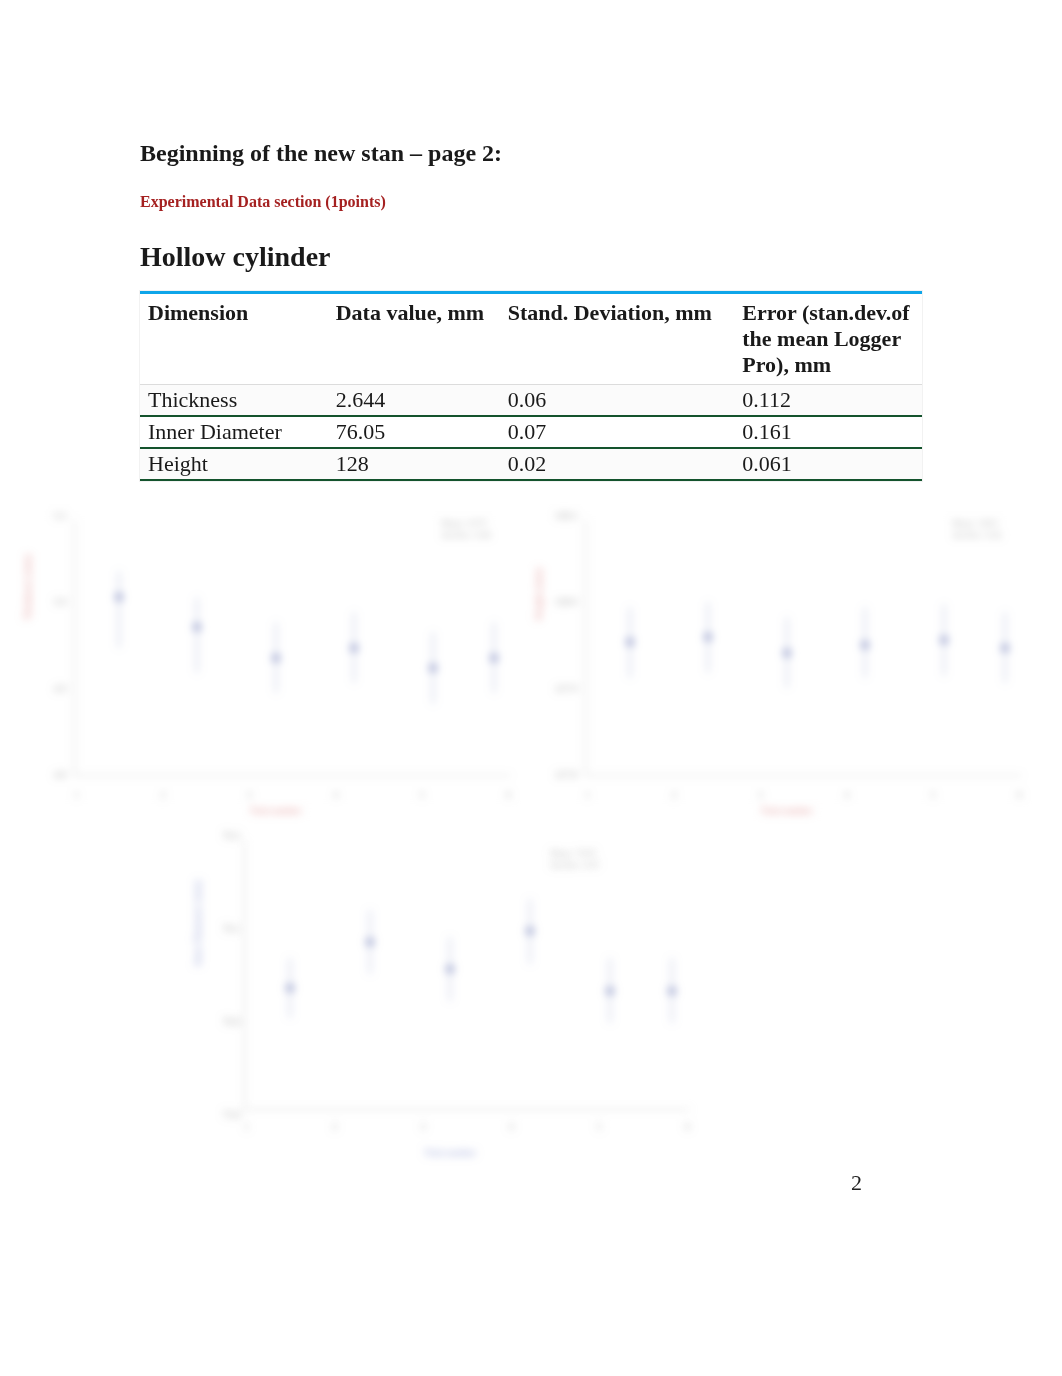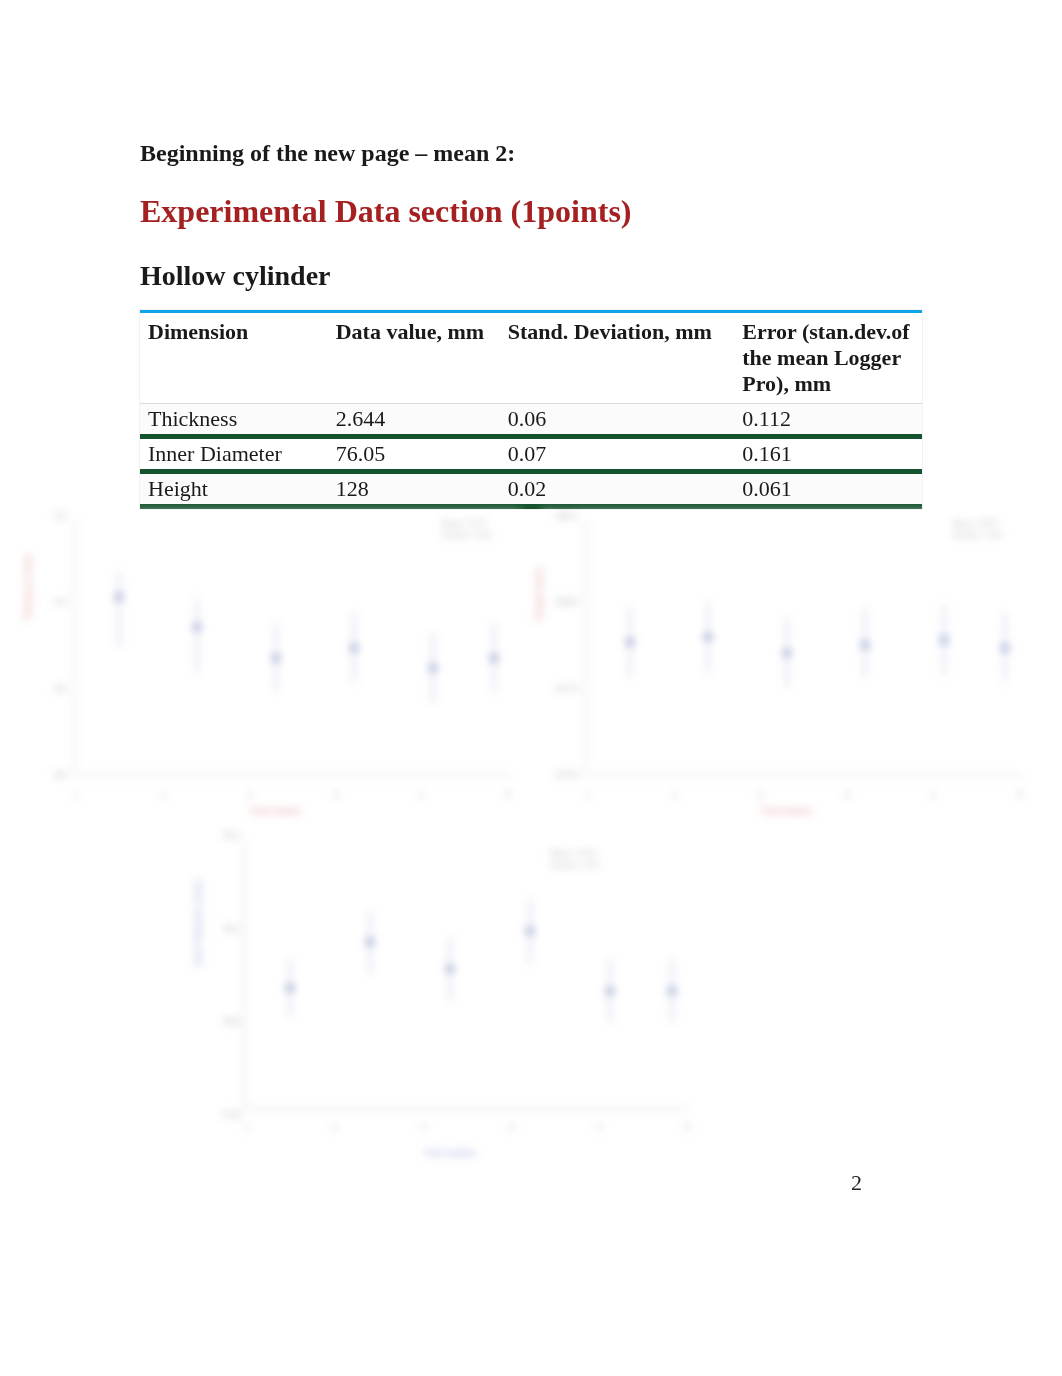--- a/index.html
+++ b/index.html
@@ -17,21 +17,21 @@
     box-sizing: border-box;
     padding: 140px 140px 40px 140px;
   }
   .heading-black {
     font-weight: 700;
     font-size: 24px;
     margin: 0 0 26px 0;
   }
   .heading-red {
     font-weight: 700;
-    font-size: 32px;
+    font-size: 16px;
     color: #a52121;
     margin: 0 0 30px 0;
   }
   .body-text {
     font-size: 23px;
     line-height: 1.35;
     margin: 0 0 30px 0;
   }
   .sub-heading {
     font-weight: 700;
@@ -49,21 +49,21 @@
     font-weight: 700;
     font-size: 22px;
     padding: 6px 8px 6px 8px;
     background: #fff;
     border-top: 3px solid #0ea5e9;
     border-bottom: 1px solid #dcdcdc;
     vertical-align: top;
   }
   table.data td {
     padding: 2px 8px;
-    border-bottom: 5px solid #14532d;
+    border-bottom: 2px solid #14532d;
     background: #fff;
   }
   table.data tr:nth-child(odd) td {
     background: #fbfbfb;
   }
   .col-dim { width: 24%; }
   .col-mean { width: 22%; }
   .col-std  { width: 30%; }
   .col-err  { width: 24%; }
 
@@ -214,21 +214,21 @@
     bottom: 180px;
     font-size: 22px;
     color: #222;
   }
 </style>
 </head>
 <body>
 
 <div class="page">
 
-  <p class="heading-black">Beginning of the new page – mean 2:</p>
+  <p class="heading-black">Beginning of the new stan – page 2:</p>
 
   <p class="heading-red">Experimental Data section (1points)</p>
 
 
   <p class="sub-heading">Hollow cylinder</p>
 
   <table class="data">
     <thead>
       <tr>
         <th class="col-dim">Dimension</th>

